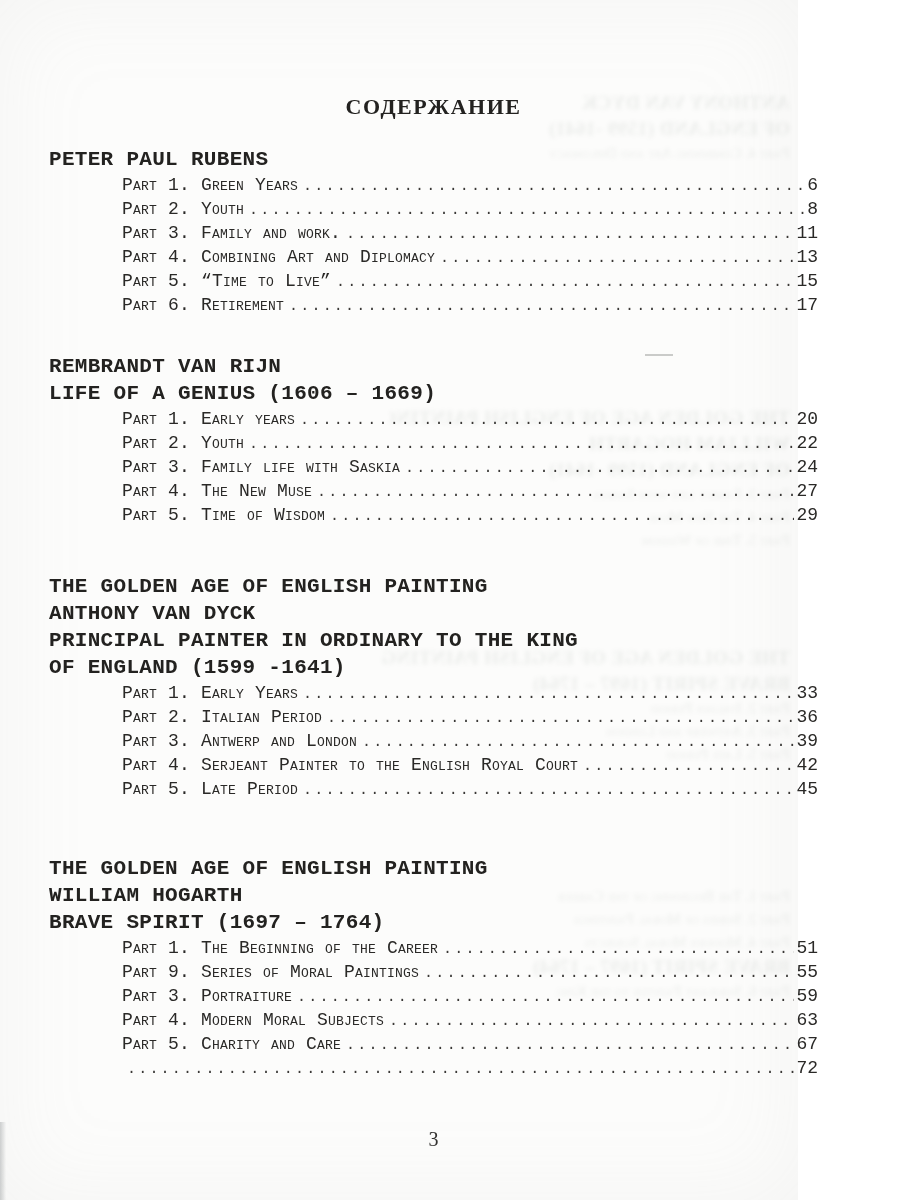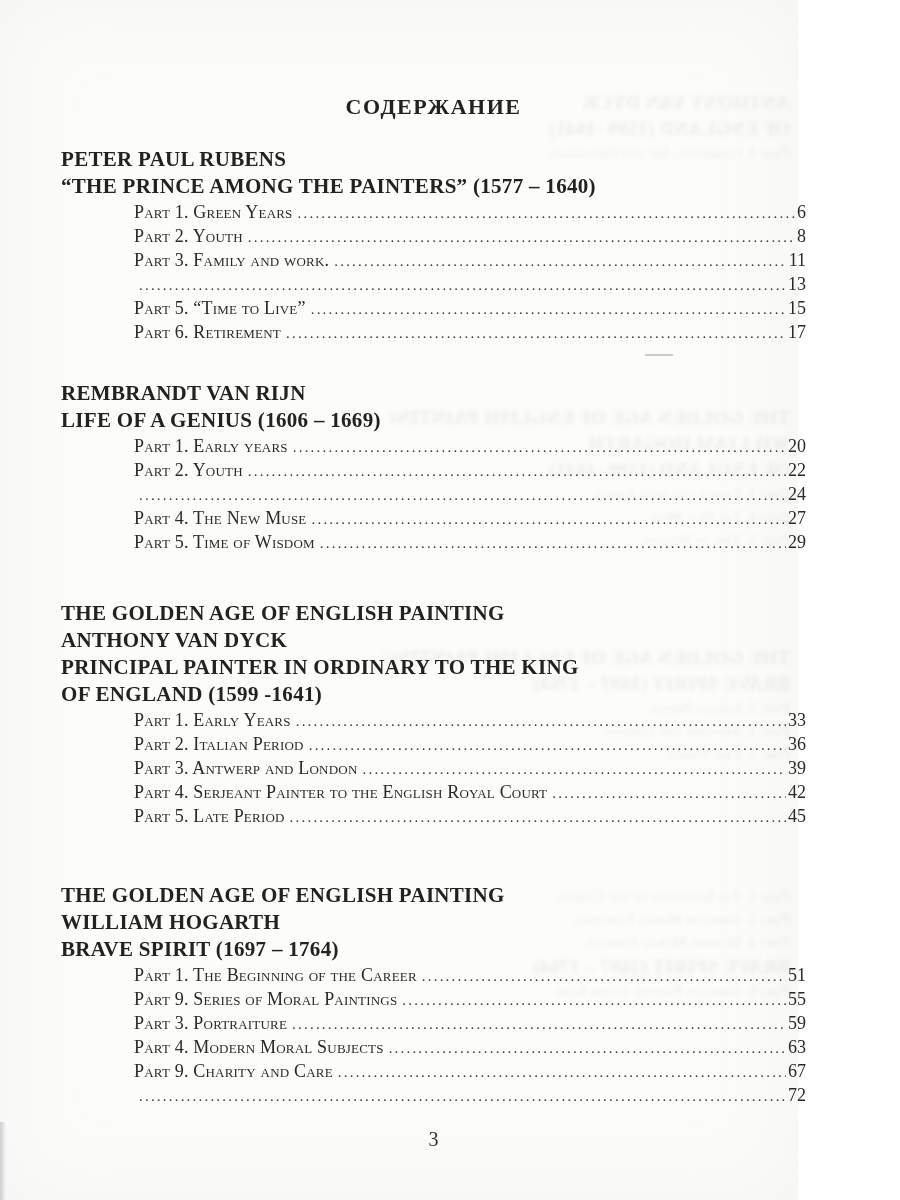--- a/index.html
+++ b/index.html
@@ -24,21 +24,21 @@
   }
   .toc-title {
     margin: 0 0 24px 0;
     text-align: center;
     font-size: 22px;
     font-weight: bold;
     line-height: 30px;
     letter-spacing: 1.5px;
     color: #232220;
   }
-  .toc-section { margin: 16px; }
+  .toc-section { margin: 4px; font-family: Liberation Mono, monospace; }
   .sec-2 { margin-top: 36px; }
   .sec-3 { margin-top: 46px; }
   .sec-4 { margin-top: 54px; }
   .sec-head { margin: 0; }
   .head-line {
     display: block;
     font-size: 21px;
     font-weight: bold;
     line-height: 27px;
     letter-spacing: 0.3px;
@@ -161,39 +161,39 @@
   <div class="stray-mark"></div>
   <div class="edge-smudge"></div>
 
   <div class="content">
 
     <h1 class="toc-title">СОДЕРЖАНИЕ</h1>
 
     <section class="toc-section sec-1">
       <h2 class="sec-head">
         <span class="head-line">PETER PAUL RUBENS</span>
-        <span class="head-line">“THE PRINCE AMONG THE PAINTERS” (1577 – 1640)</span>
       </h2>
       <div class="entries">
         <div class="toc-entry">
           <span class="e-label">Part 1. Green Years</span>
           <span class="e-dots"></span>
           <span class="e-page">6</span>
         </div>
         <div class="toc-entry">
           <span class="e-label">Part 2. Youth</span>
           <span class="e-dots"></span>
           <span class="e-page">8</span>
         </div>
         <div class="toc-entry">
           <span class="e-label">Part 3. Family and work.</span>
           <span class="e-dots"></span>
           <span class="e-page">11</span>
         </div>
         <div class="toc-entry">
+          <span class="e-label">Part 4. Combining Art and Diplomacy</span>
           <span class="e-dots"></span>
           <span class="e-page">13</span>
         </div>
         <div class="toc-entry">
           <span class="e-label">Part 5. “Time to Live”</span>
           <span class="e-dots"></span>
           <span class="e-page">15</span>
         </div>
         <div class="toc-entry">
           <span class="e-label">Part 6. Retirement</span>
@@ -213,20 +213,21 @@
           <span class="e-label">Part 1. Early years</span>
           <span class="e-dots"></span>
           <span class="e-page">20</span>
         </div>
         <div class="toc-entry">
           <span class="e-label">Part 2. Youth</span>
           <span class="e-dots"></span>
           <span class="e-page">22</span>
         </div>
         <div class="toc-entry">
+          <span class="e-label">Part 3. Family life with Saskia</span>
           <span class="e-dots"></span>
           <span class="e-page">24</span>
         </div>
         <div class="toc-entry">
           <span class="e-label">Part 4. The New Muse</span>
           <span class="e-dots"></span>
           <span class="e-page">27</span>
         </div>
         <div class="toc-entry">
           <span class="e-label">Part 5. Time of Wisdom</span>
@@ -293,21 +294,21 @@
           <span class="e-label">Part 3. Portraiture</span>
           <span class="e-dots"></span>
           <span class="e-page">59</span>
         </div>
         <div class="toc-entry">
           <span class="e-label">Part 4. Modern Moral Subjects</span>
           <span class="e-dots"></span>
           <span class="e-page">63</span>
         </div>
         <div class="toc-entry">
-          <span class="e-label">Part 9. Charity and Care</span>
+          <span class="e-label">Part 5. Charity and Care</span>
           <span class="e-dots"></span>
           <span class="e-page">67</span>
         </div>
         <div class="toc-entry">
           <span class="e-dots"></span>
           <span class="e-page">72</span>
         </div>
       </div>
     </section>
 

